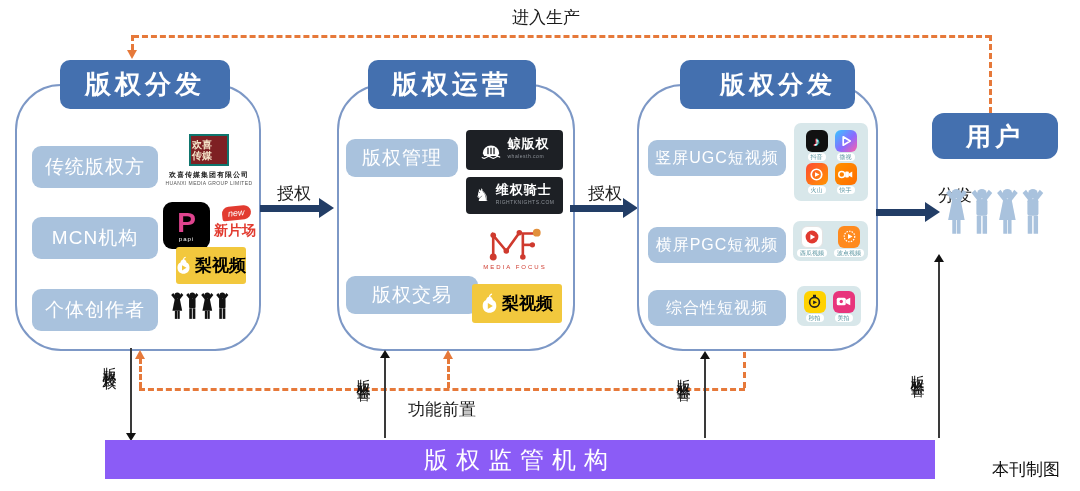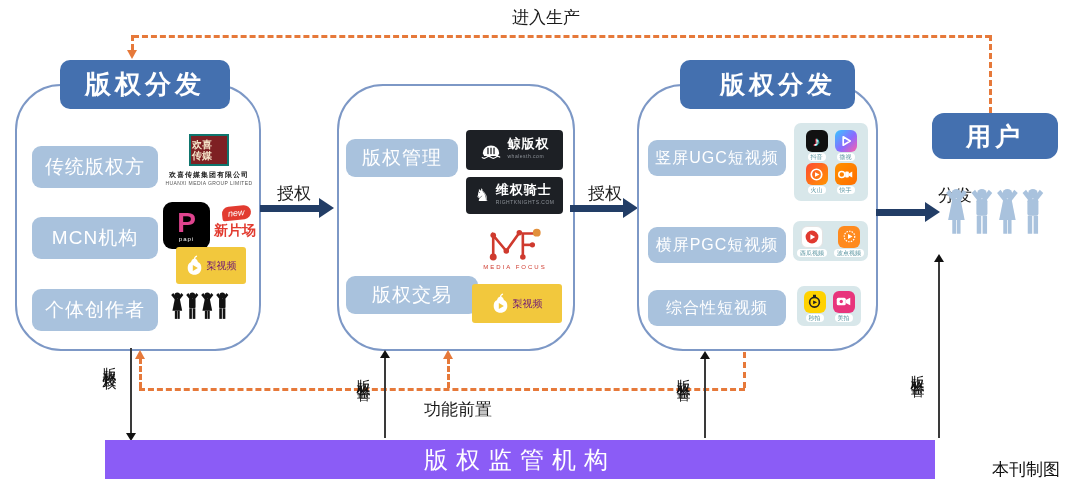--- a/index.html
+++ b/index.html
@@ -35,21 +35,21 @@
          display:flex;align-items:center;justify-content:flex-start;text-align:center;border:2px solid #0f766e;box-sizing:border-box;}
   .hx-l1{font-size:7px;font-weight:bold;color:#222;letter-spacing:1px;text-align:center;white-space:nowrap;}
   .hx-l2{font-size:5px;color:#555;text-align:center;white-space:nowrap;letter-spacing:.4px;}
   .papi{background:#000;border-radius:9px;display:flex;flex-direction:column;align-items:center;justify-content:center;}
   .papi .p{color:#e0448f;font-size:28px;font-weight:bold;line-height:26px;}
   .papi .t{color:#fff;font-size:6px;letter-spacing:1px;}
   .np-badge{background:#e23b30;color:#fff;font-size:9px;font-style:italic;border-radius:10px 10px 10px 3px;
             padding:2px 6px;display:inline-block;transform:rotate(-6deg);}
   .np-name{color:#e23b30;font-weight:bold;font-size:14px;white-space:nowrap;}
   .pear-box{background:#f2c83d;border-radius:3px;display:flex;align-items:center;justify-content:center;gap:4px;}
-  .pear-name{color:#701a75;font-weight:normal;font-size:10px;white-space:nowrap;}
+  .pear-name{color:#000000;font-weight:bold;font-size:17px;white-space:nowrap;}
   
   .blk-logo{background:#1d2025;border-radius:4px;color:#fff;display:flex;align-items:center;justify-content:center;gap:6px;}
   .blk-txt{display:flex;flex-direction:column;line-height:13px;}
   .blk-name{font-size:13px;font-weight:bold;letter-spacing:1px;}
   .blk-sub{font-size:5px;color:#8f949b;letter-spacing:.5px;}
   .knight-glyph{font-size:17px;line-height:17px;color:#fff;}
   .mf-wrap{display:flex;flex-direction:column;align-items:center;}
   .mf-sub{font-size:6px;color:#cf3a2e;letter-spacing:2px;margin-top:2px;white-space:nowrap;}
   
   .app-panel{background:#d8e7ea;border-radius:7px;display:flex;flex-wrap:wrap;
@@ -138,20 +138,21 @@
       <use href="#person-pants" x="111"></use>
   </svg>
 
   <div class="abs flow-label" style="left:277px;top:182px;">授权</div>
   <div class="abs h-arrow" style="left:260px;top:198px;width:74px;">
     <div class="shaft"></div>
       <div class="head"></div>
   </div>
 
   <div class="abs big-box" style="left:337px;top:84px;width:234px;height:263px;"></div>
+  <div class="abs col-header" style="left:368px;top:60px;width:168px;height:49px;">版权运营</div>
   <div class="abs item" style="left:346px;top:139px;width:112px;height:38px;font-size:19px;">版权管理</div>
   <div class="abs item" style="left:346px;top:276px;width:132px;height:38px;font-size:19px;">版权交易</div>
 
   <div class="abs blk-logo" style="left:466px;top:130px;width:97px;height:40px;">
     <svg width="22" height="19" viewBox="0 0 24 20">
       <path d="M3 13 a9 8.5 0 0 1 18 0 l-1.5 3 H4.5 Z" fill="#fff"></path>
       <rect x="8" y="7" width="1.4" height="7" fill="#1d2025"></rect>
       <rect x="11.3" y="7" width="1.4" height="7" fill="#1d2025"></rect>
       <rect x="14.6" y="7" width="1.4" height="7" fill="#1d2025"></rect>
       <path d="M2 17.5 q2.5 2 5 0 t5 0 t5 0 t5 0" stroke="#fff" stroke-width="1.3" fill="none"></path>
@@ -308,21 +309,21 @@
   <div class="abs bline" style="left:130px;top:348px;height:88px;"></div>
   <div class="abs barr-down" style="left:126px;top:433px;"></div>
   <div class="abs vlabel" style="left:102px;top:356px;">版权授权</div>
 
   <div class="abs dash-h" style="left:139px;top:388px;width:606px;"></div>
   <div class="abs dash-v" style="left:139px;top:358px;height:30px;"></div>
   <div class="abs oarr-up" style="left:135px;top:350px;"></div>
   <div class="abs dash-v" style="left:447px;top:358px;height:30px;"></div>
   <div class="abs oarr-up" style="left:443px;top:350px;"></div>
   <div class="abs dash-v" style="left:743px;top:352px;height:36px;"></div>
-  <div class="abs flow-label" style="left:408px;top:398px;margin-left:16px;">功能前置</div>
+  <div class="abs flow-label" style="left:408px;top:398px;">功能前置</div>
 
   <div class="abs bline" style="left:384px;top:356px;height:82px;"></div>
   <div class="abs barr-up" style="left:380px;top:350px;"></div>
   <div class="abs vlabel" style="left:356px;top:368px;">版权监管</div>
 
   <div class="abs bline" style="left:704px;top:357px;height:81px;"></div>
   <div class="abs barr-up" style="left:700px;top:351px;"></div>
   <div class="abs vlabel" style="left:676px;top:368px;">版权监管</div>
 
   <div class="abs bline" style="left:938px;top:260px;height:178px;"></div>

